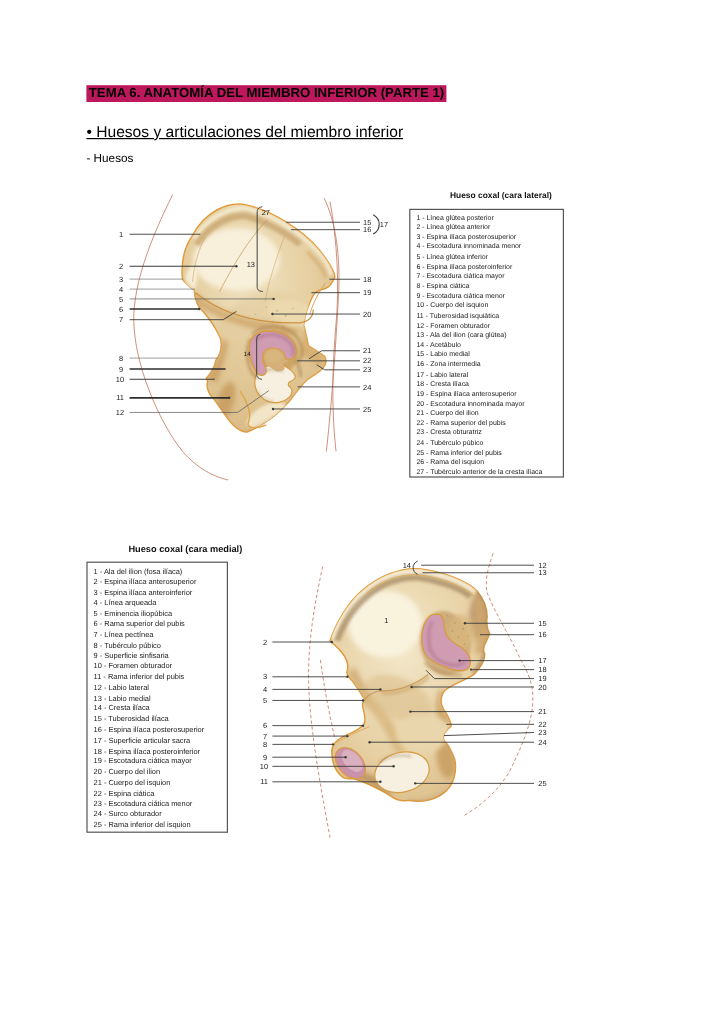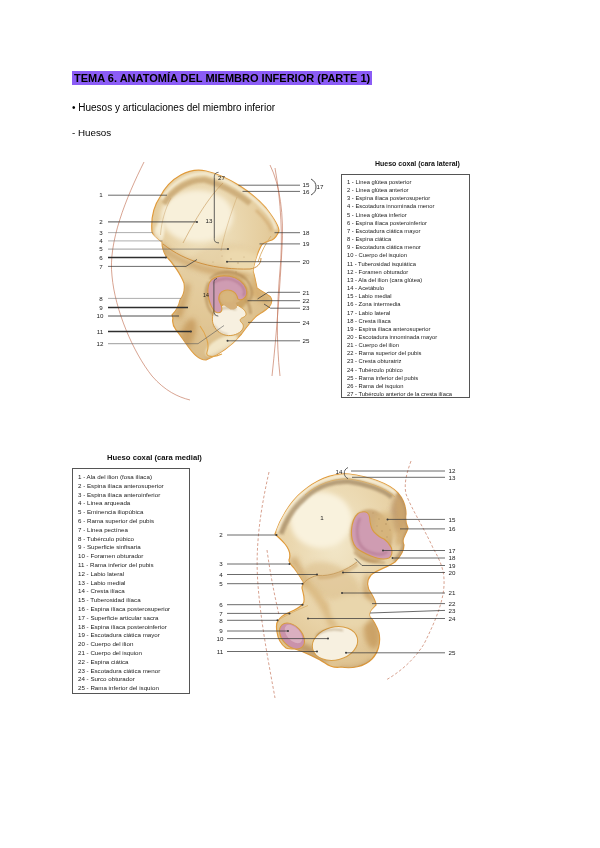--- a/index.html
+++ b/index.html
@@ -1,19 +1,19 @@
 <!DOCTYPE html>
 <html><head>
 <meta charset="utf-8">
 <style>
   html,body{margin:0;padding:0;}
   body{width:600px;height:848px;background:#ffffff;font-family:"Liberation Sans",sans-serif;position:relative;overflow:hidden;}
   .abs{position:absolute;}
-  #title{left:72px;top:71px;background:#8b5cf6;color:#000;font-weight:bold;font-size:11px;line-height:14px;padding:0 2px;letter-spacing:0px;}
-  #bullet{left:72px;top:101.5px;font-size:10px;color:#000;text-align:center;}
+  #title{left:72px;top:71px;background:#be185d;color:#000;font-weight:bold;font-size:11px;line-height:14px;padding:0 2px;letter-spacing:0px;}
+  #bullet{left:72px;top:101.5px;font-size:13px;color:#000;text-decoration:underline;text-align:center;}
   #pelvis{left:72px;top:126.5px;font-size:9.8px;color:#000;}
   .legtitle{font-weight:bold;font-size:7px;color:#111;padding-left:32px;}
   .legbox{border:1px solid #555;background:#fff;color:#222;}
   .legbox div{white-space:nowrap;}
 </style>
 </head>
 <body>
 <div class="abs" id="title">TEMA 6. ANATOMÍA DEL MIEMBRO INFERIOR (PARTE 1)</div>
 <div class="abs" id="bullet">• Huesos y articulaciones del miembro inferior</div>
 <div class="abs" id="pelvis">- Huesos</div>

